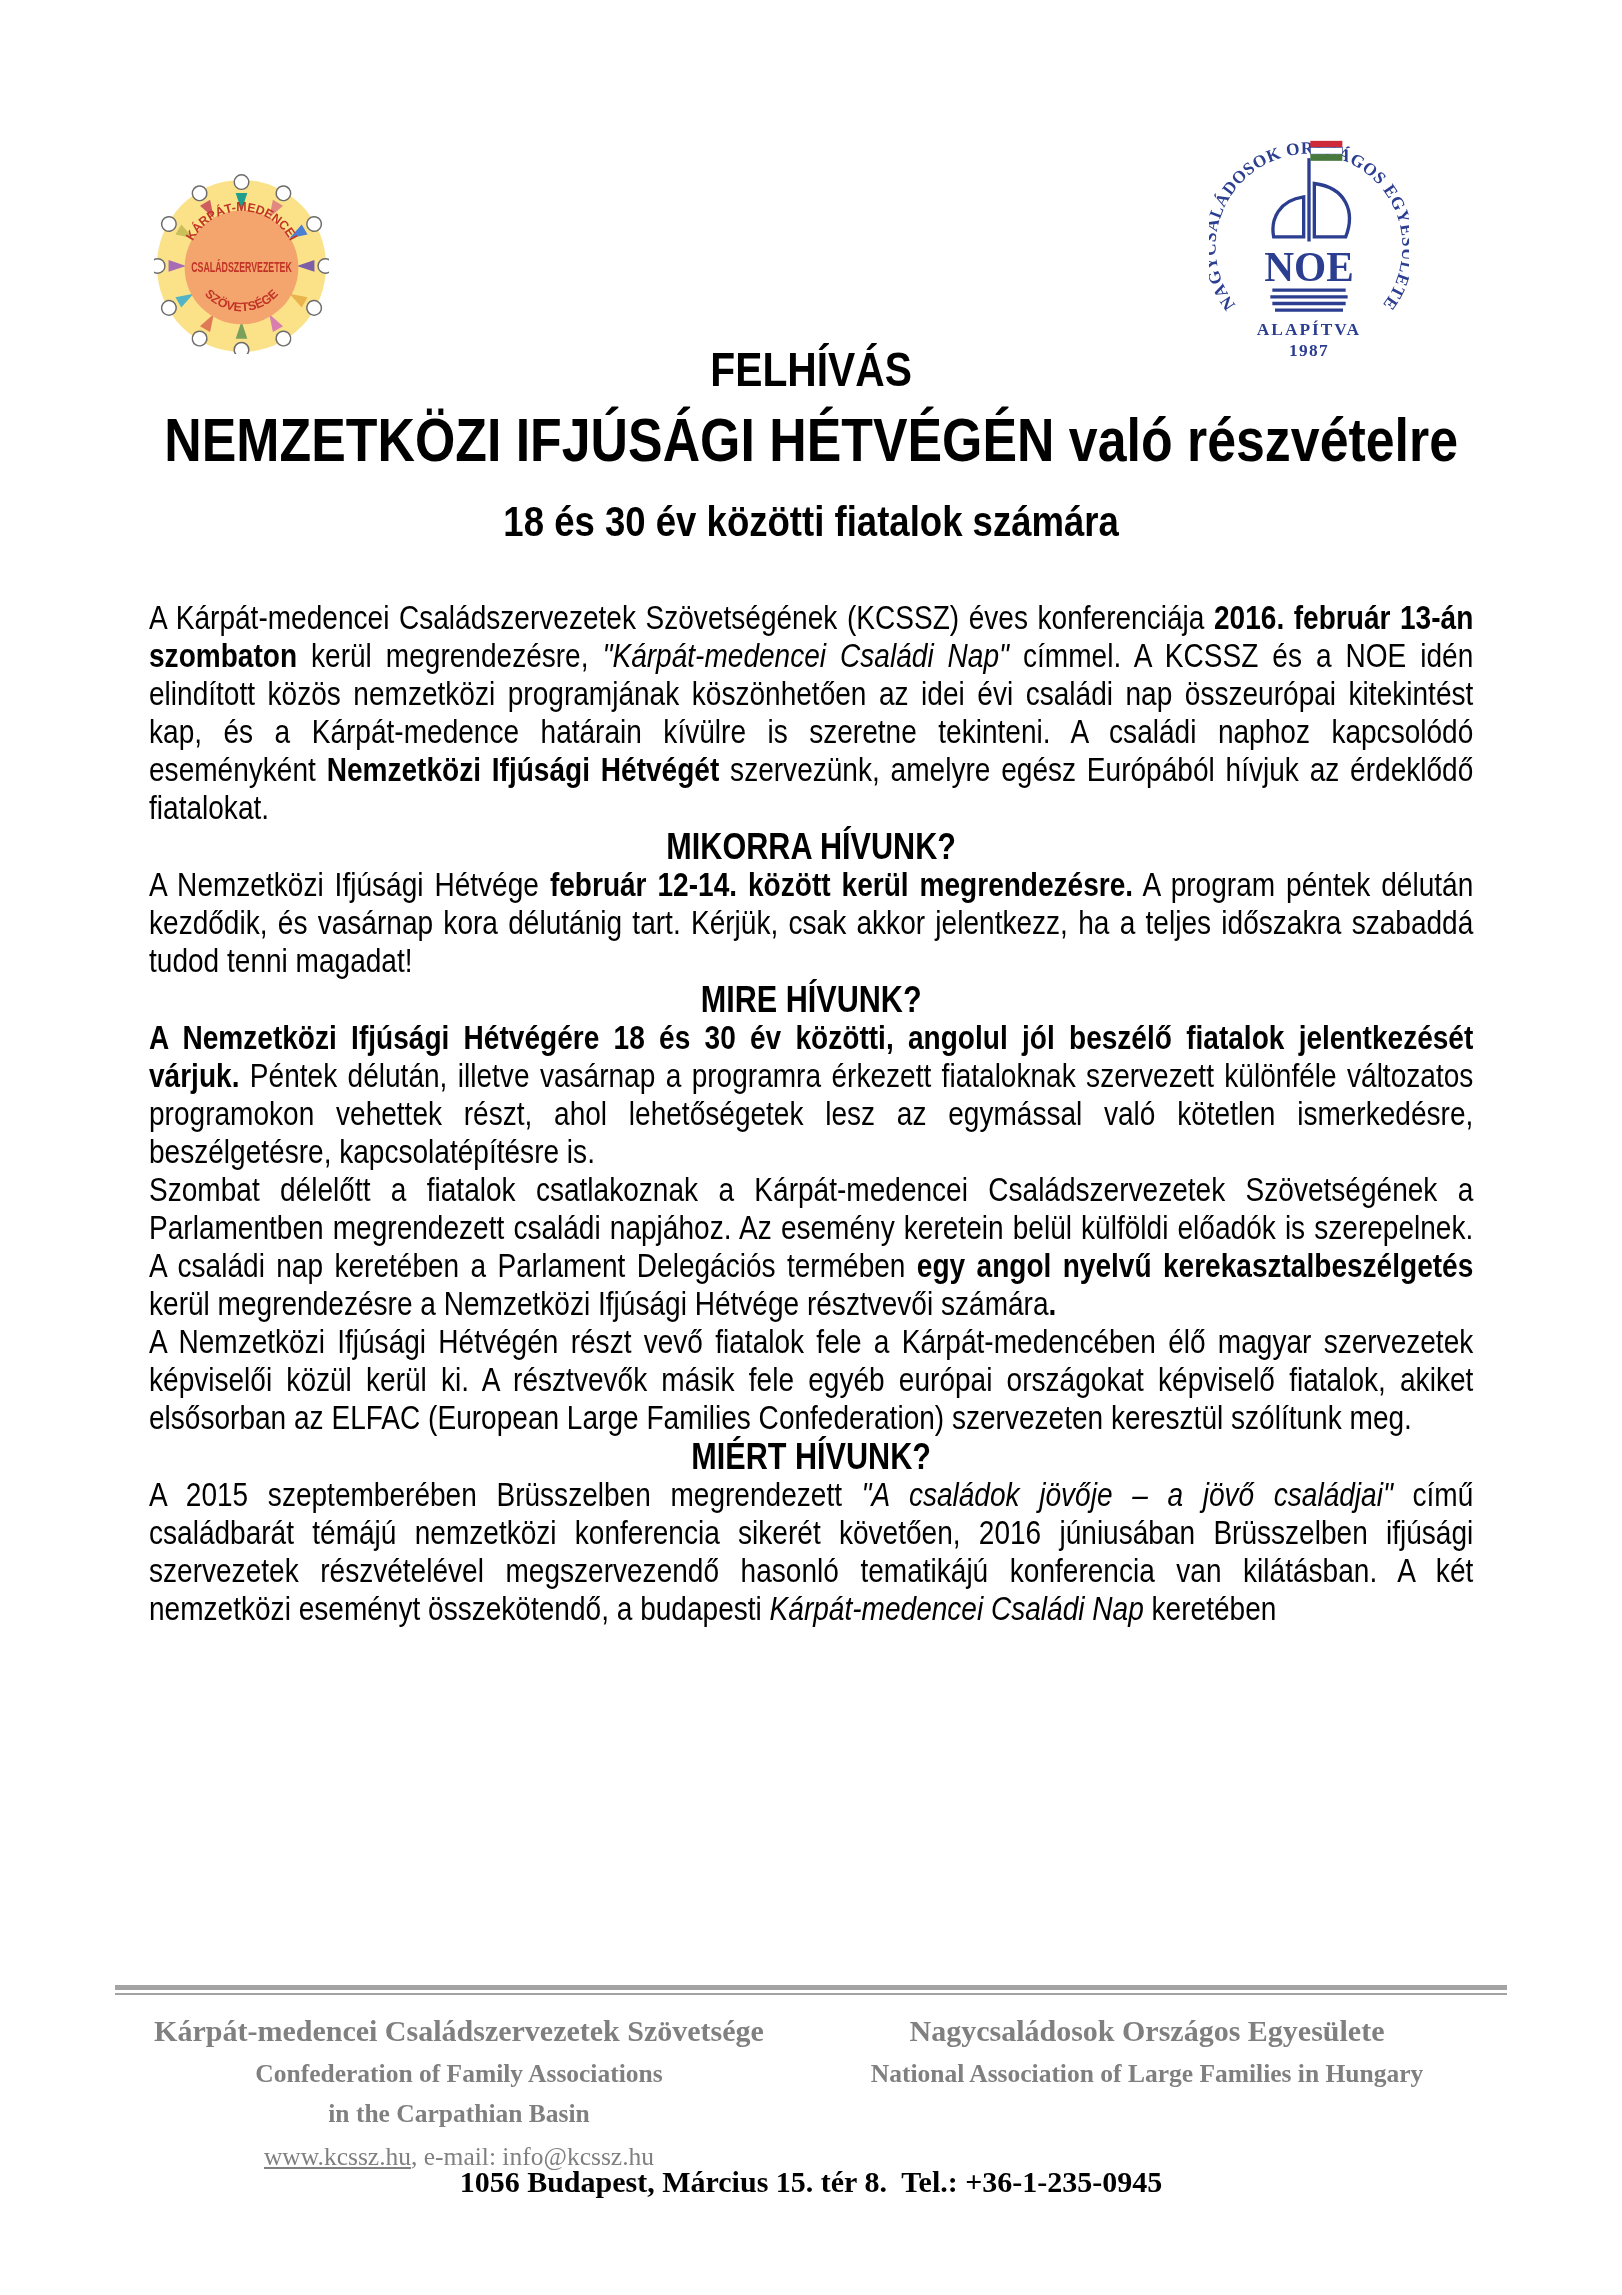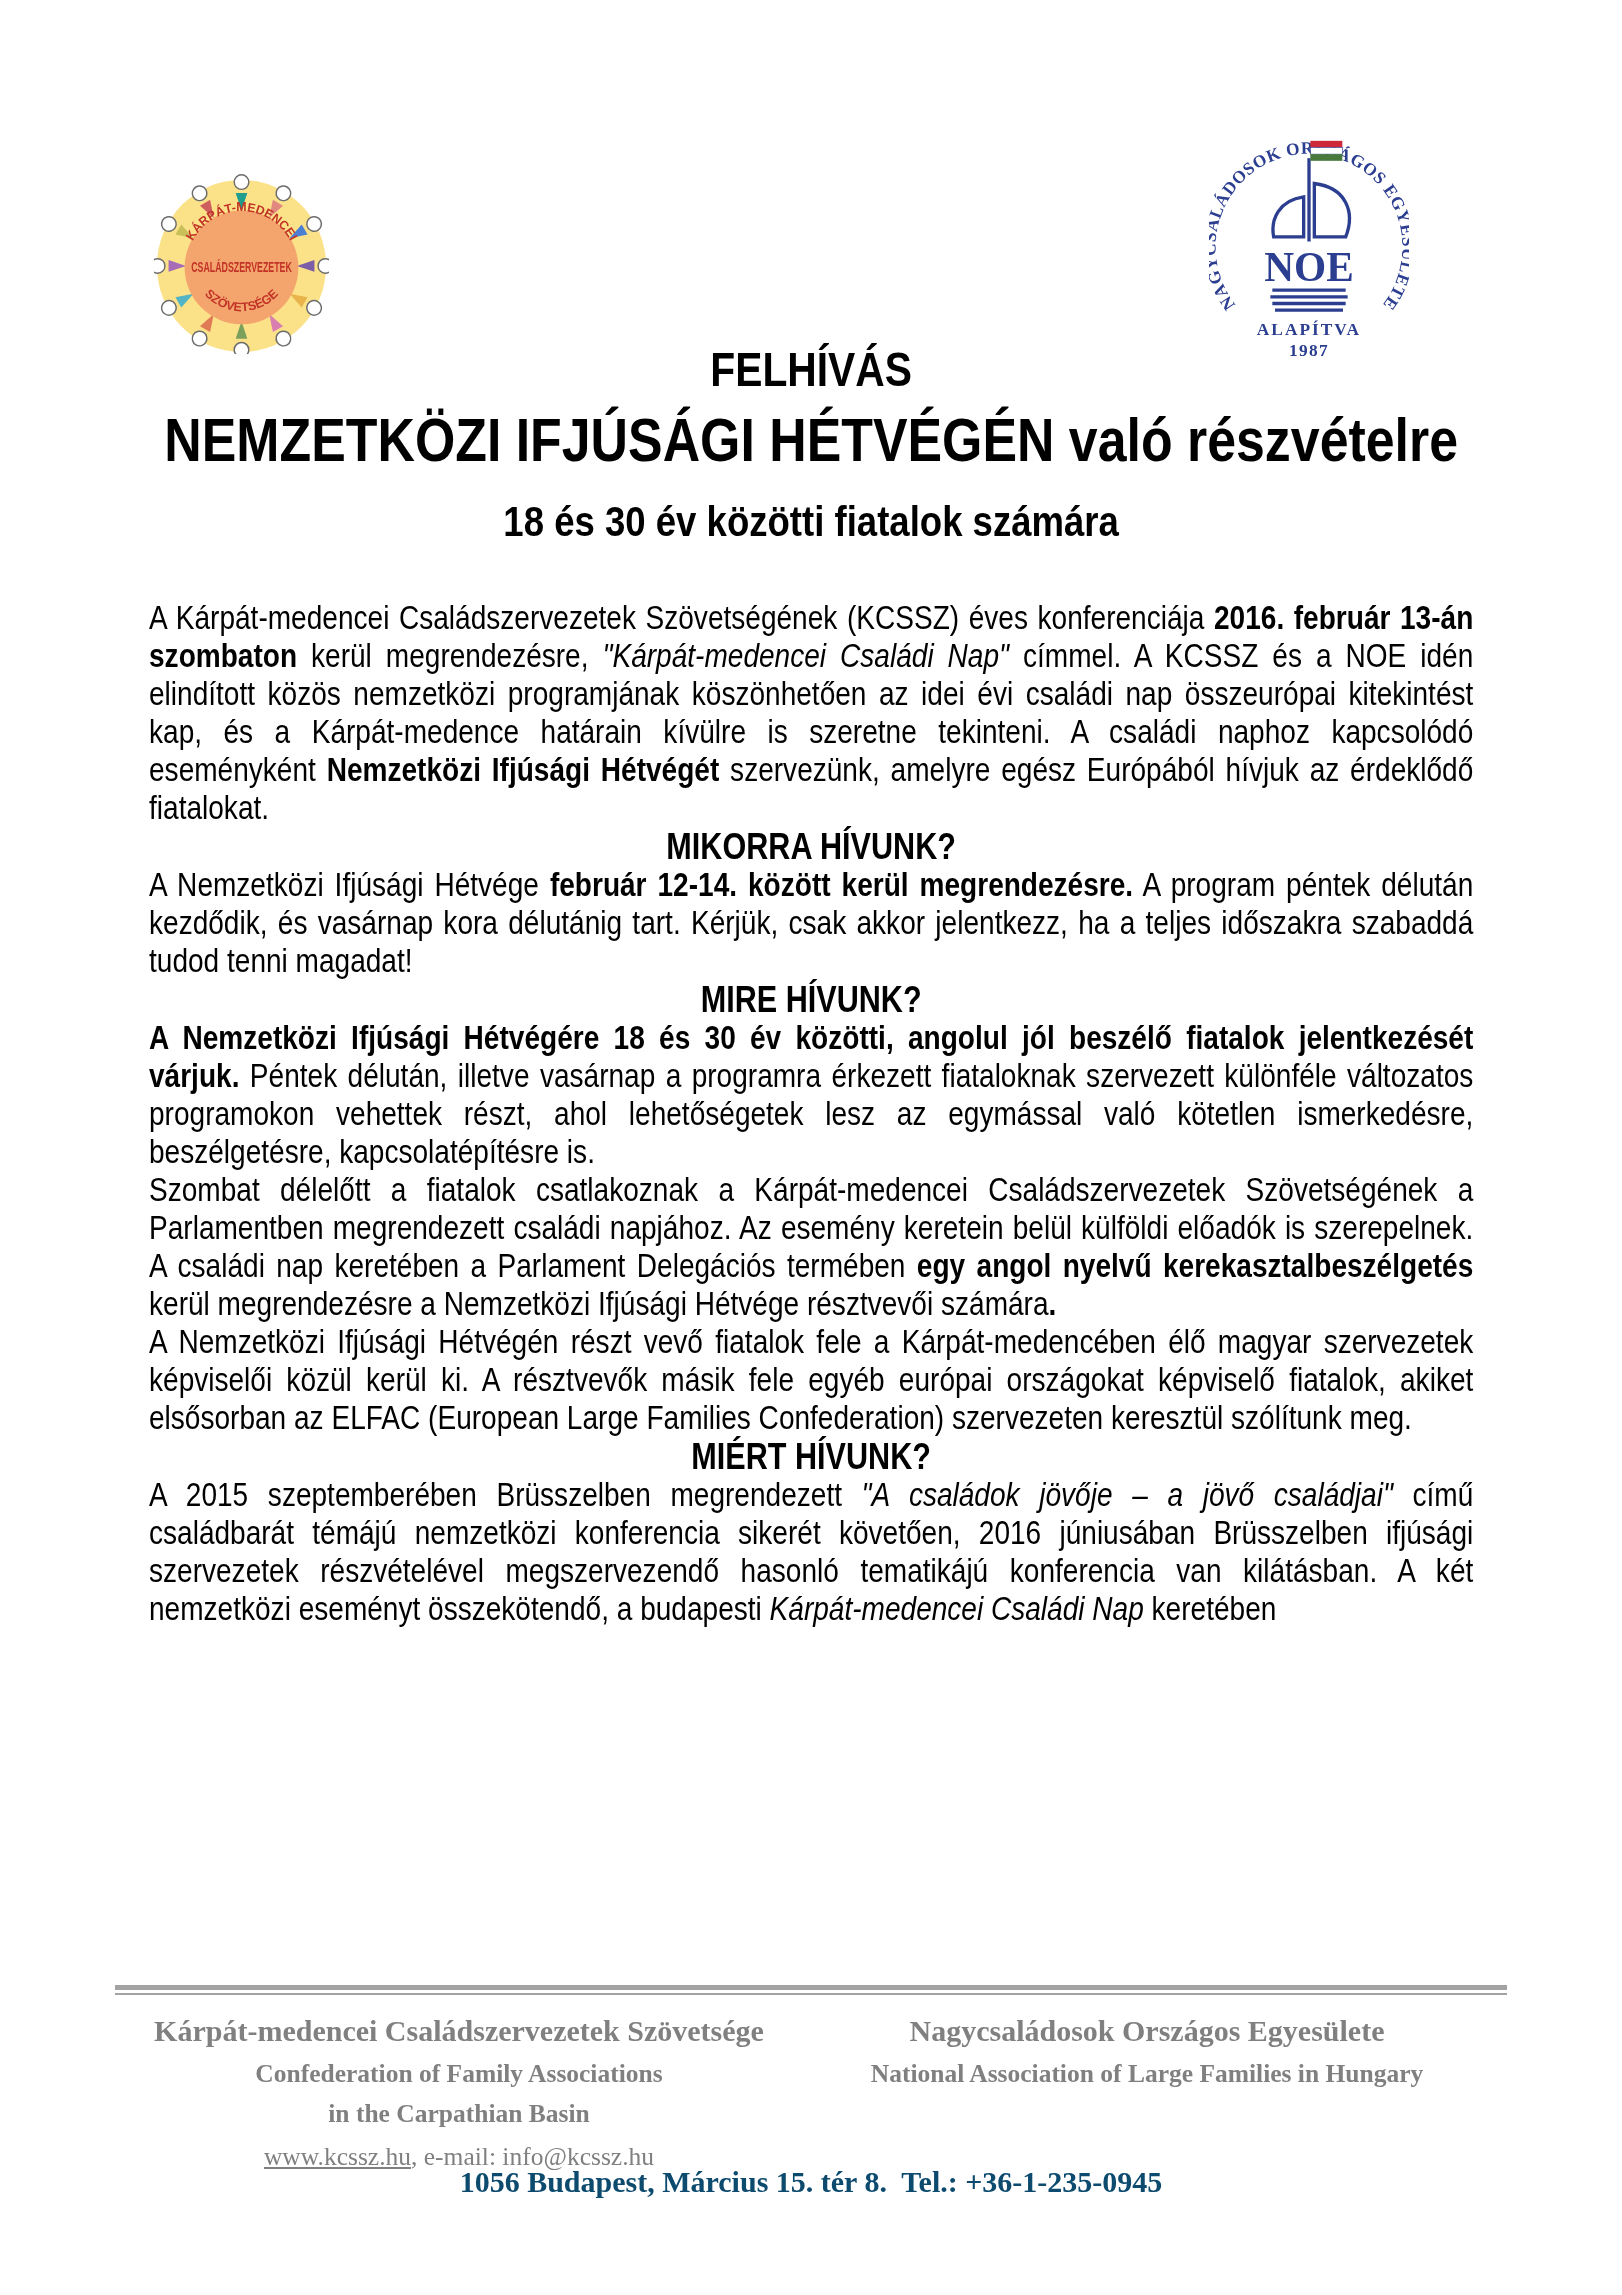--- a/index.html
+++ b/index.html
@@ -43,21 +43,21 @@
   }
   .fcol{flex:1;}
   .ftitle{margin:9.2px 0 0 0;font-weight:bold;font-size:30px;line-height:38px;}
   .fsub{margin:6.5px 0 0 0;font-weight:bold;font-size:25.5px;line-height:34px;}
   .fsub0{margin-top:6.5px;}
   .flink{margin:9.2px 0 0 0;font-size:25.5px;line-height:34px;font-weight:normal;text-align:center;}
   .flink-right{margin-top:43px;}
   .flink a, .flink .url{color:#808080;text-decoration:underline;cursor:pointer;}
   .footer-address{
     position:absolute;left:0;width:100%;top:2165px;text-align:center;
-    font-family:"Liberation Serif",serif;color:#0c4a6e;font-weight:bold;font-size:30px;
+    font-family:"Liberation Serif",serif;color:#000000;font-weight:bold;font-size:30px;
   }
 </style>
 </head>
 <body>
 
 <div class="page">
 
   <svg class="logo-kcssz" viewBox="0 0 240 270" aria-hidden="true">
     <ellipse cx="120" cy="150" rx="116" ry="118" fill="#fbe289"></ellipse>
     <g>

